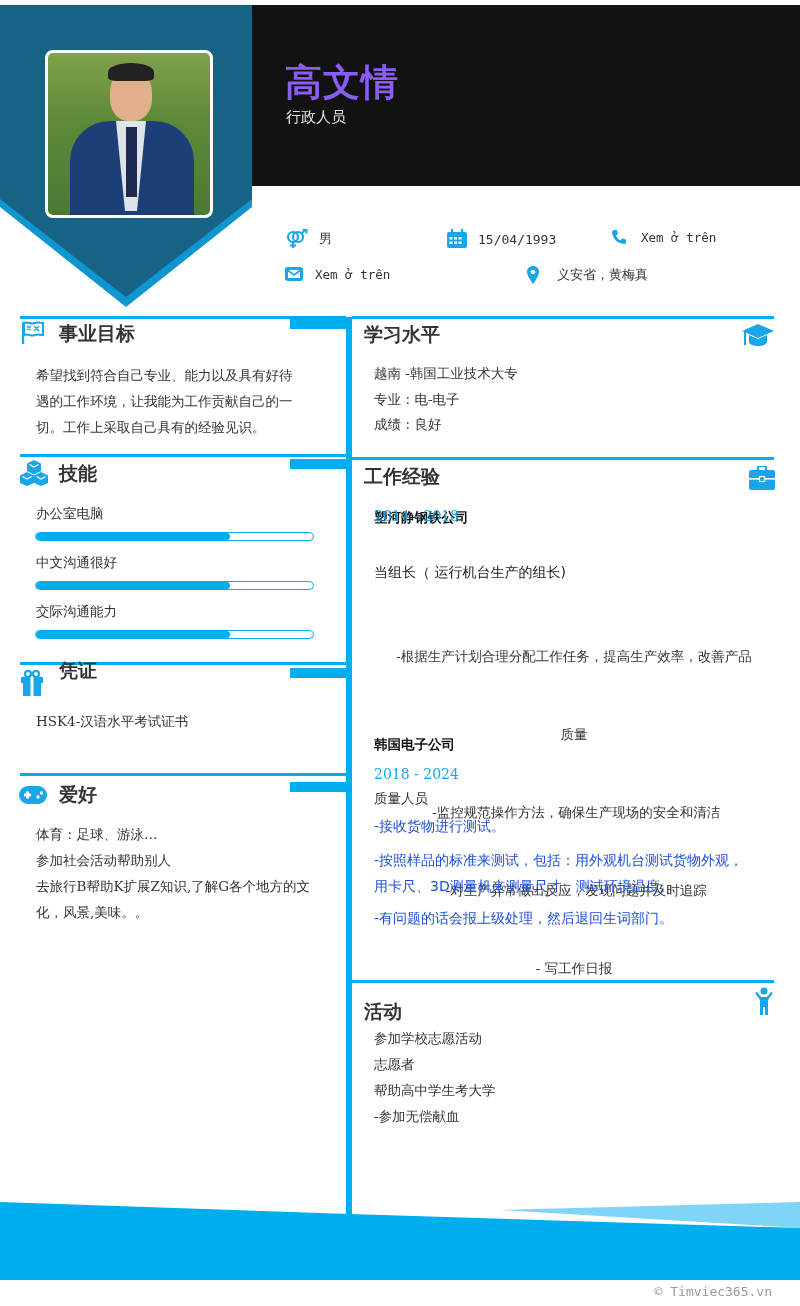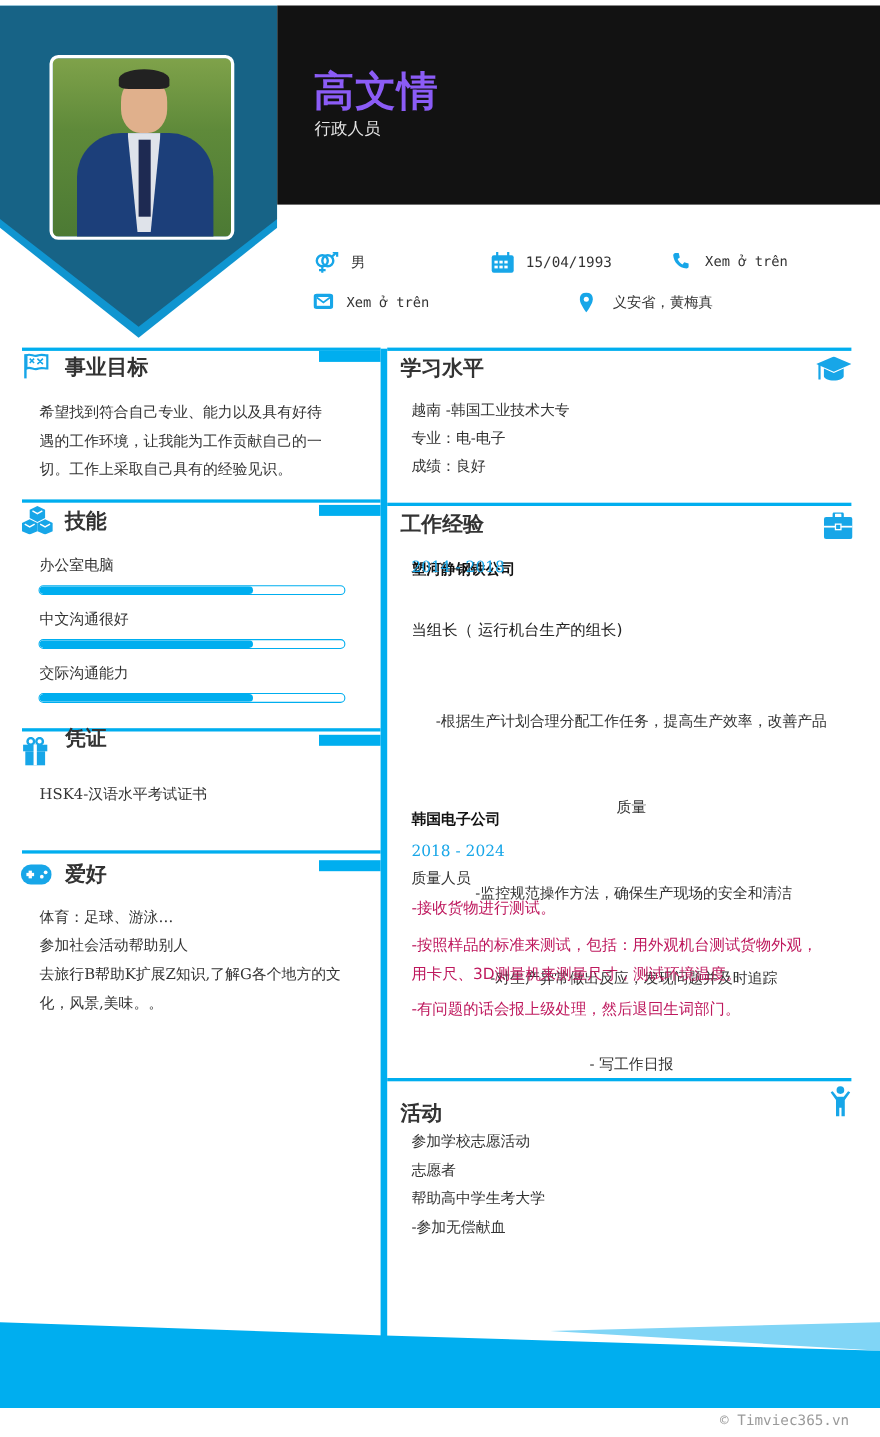--- a/index.html
+++ b/index.html
@@ -246,21 +246,21 @@
   <div>-根据生产计划合理分配工作任务，提高生产效率，改善产品</div>
   <div>质量</div>
   <div> -监控规范操作方法，确保生产现场的安全和清洁</div>
   <div> -对生产异常做出反应，发现问题并及时追踪</div>
   <div>- 写工作日报</div>
 </div>
 
 <div class="company" style="top:736px;">韩国电子公司</div>
 <div class="years serif" style="top:766px;">2018 - 2024</div>
 <div class="role serif" style="top:790px; font-size:13.5px; color:#333;">质量人员</div>
-<div class="txt" style="left:374px; top:816px; width:400px; font-size:14px; color:#be185d;">
+<div class="txt" style="left:374px; top:816px; width:400px; font-size:14px; color:#1d4ed8;">
   <div style="height:31px; line-height:20px;">-接收货物进行测试。</div>
   <div style="line-height:26px;">-按照样品的标准来测试，包括：用外观机台测试货物外观，</div>
   <div style="line-height:26px; height:35px;">用卡尺、3D测量机来测量尺寸，测试环境温度。</div>
   <div style="line-height:20px;">-有问题的话会报上级处理，然后退回生词部门。</div>
 </div>
 
 <div class="sec-line" style="left:352px; top:980px; width:422px;"></div>
 <div class="sec-title" style="left:364px; top:987px;margin-top:12px;">活动</div>
 <div class="sec-icon" style="left:755px; top:987px;">
   <svg width="18" height="28" viewBox="0 0 18 28">

